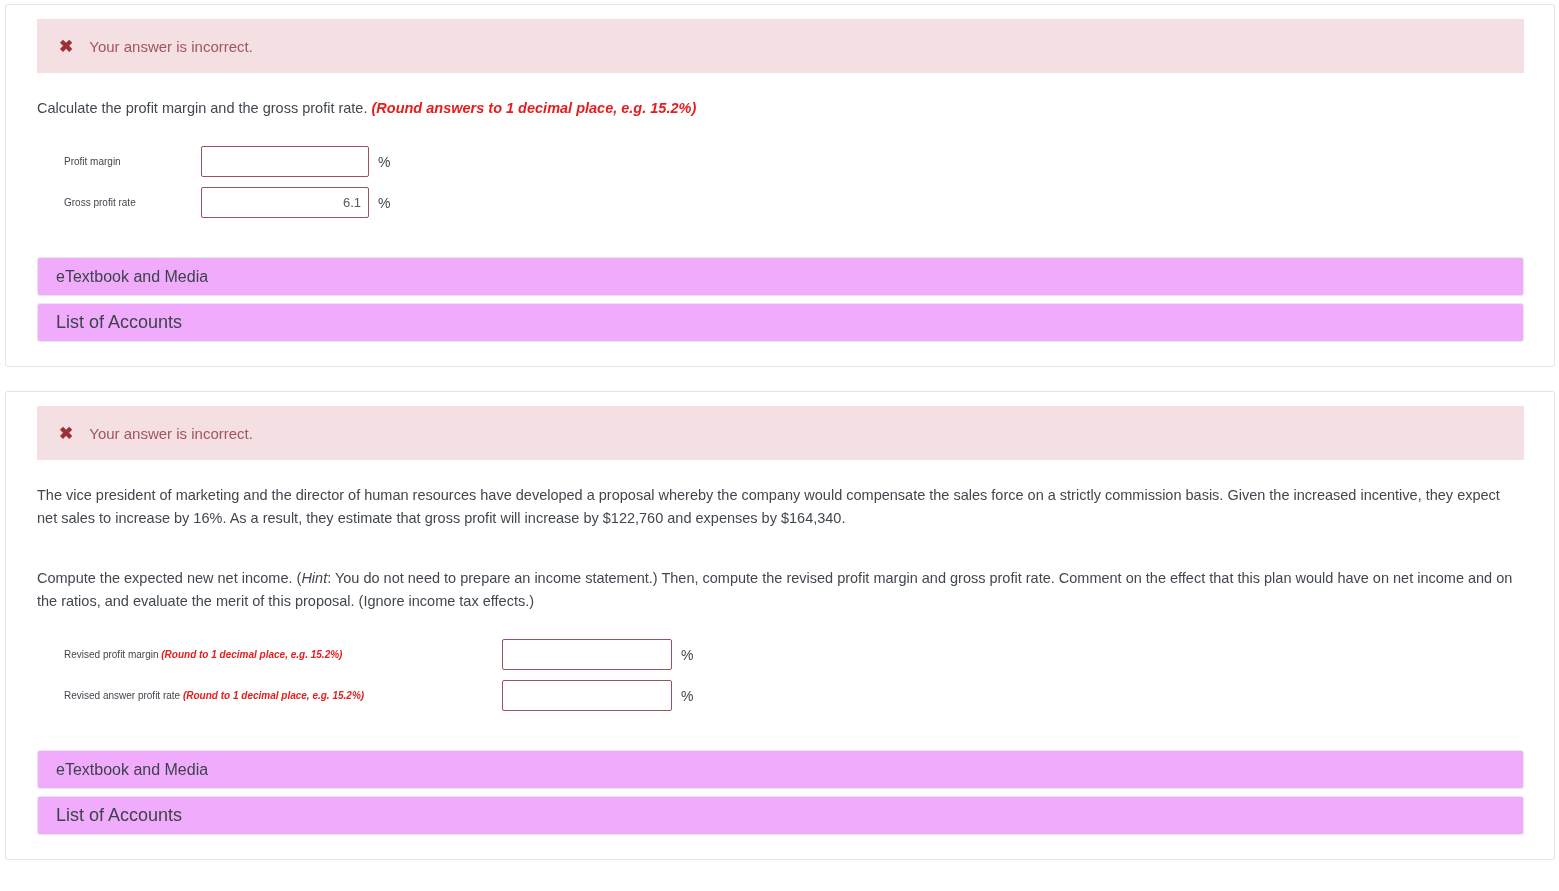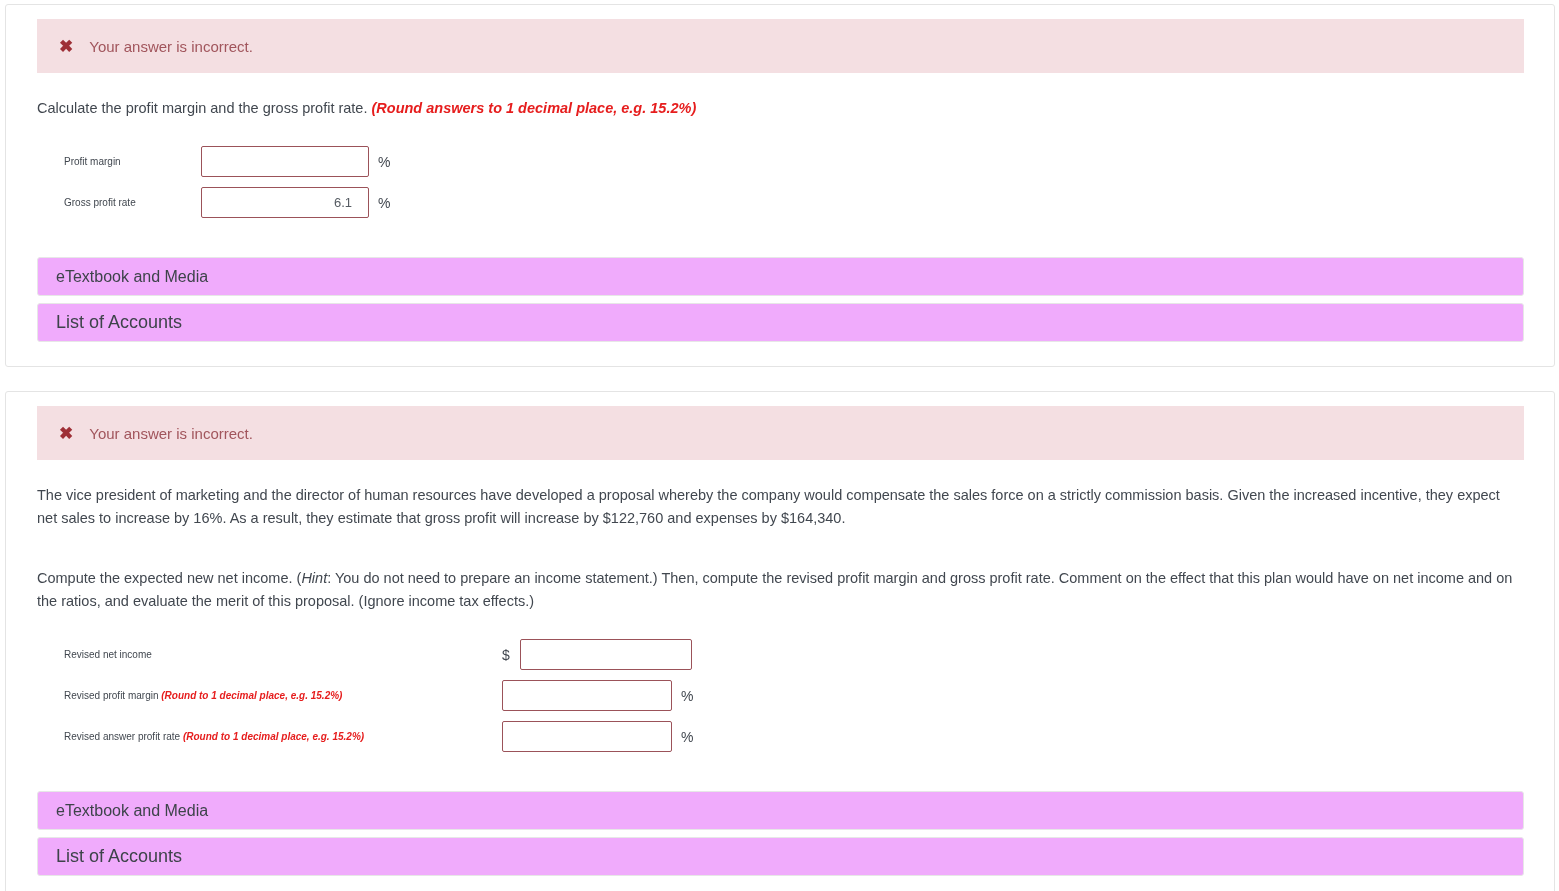--- a/index.html
+++ b/index.html
@@ -94,21 +94,21 @@
   .answer-input {
     box-sizing: border-box;
     border: 1px solid #9b5259;
     border-radius: 2px;
     background: #ffffff;
     height: 31px;
     font-size: 13px;
     font-family: "Liberation Sans", sans-serif;
     color: #555b62;
     text-align: right;
-    padding: 0 16px;
+    padding: 0 7px;
     outline: none;
   }
   .unit {
     font-size: 14px;
     color: #41474f;
     margin-left: 9px;
   }
   .currency {
     font-size: 14px;
     color: #41474f;
@@ -197,25 +197,20 @@
         <span class="alert-icon">✖</span>
         <span class="alert-text">Your answer is incorrect.</span>
       </div>
 
       <p class="prompt p1">The vice president of marketing and the director of human resources have developed a proposal whereby the company would compensate the sales force on a strictly commission basis. Given the increased incentive, they expect net sales to increase by 16%. As a result, they estimate that gross profit will increase by $122,760 and expenses by $164,340.</p>
 
       <p class="prompt p2"><span>Compute the expected new net income. (</span><span class="it">Hint</span><span>: You do not need to prepare an income statement.) Then, compute the revised profit margin and gross profit rate. Comment on the effect that this plan would have on net income and on the ratios, and evaluate the merit of this proposal. (Ignore income tax effects.)</span></p>
 
       <div class="form-block">
 
-        <div class="form-row">
-          <span class="form-label s2-label-a">Revised net income</span>
-          <span class="currency">$</span>
-          <input class="answer-input s2-input-money" type="text" value="" style="">
-        </div>
 
         <div class="form-row">
           <span class="form-label s2-label-a"><span>Revised profit margin </span><span class="hint-red">(Round to 1 decimal place, e.g. 15.2%)</span></span>
           <input class="answer-input s2-input-pct" type="text" value="" style="">
           <span class="unit">%</span>
         </div>
 
         <div class="form-row">
           <span class="form-label s2-label-a"><span>Revised answer profit rate </span><span class="hint-red">(Round to 1 decimal place, e.g. 15.2%)</span></span>
           <input class="answer-input s2-input-pct" type="text" value="" style="">

